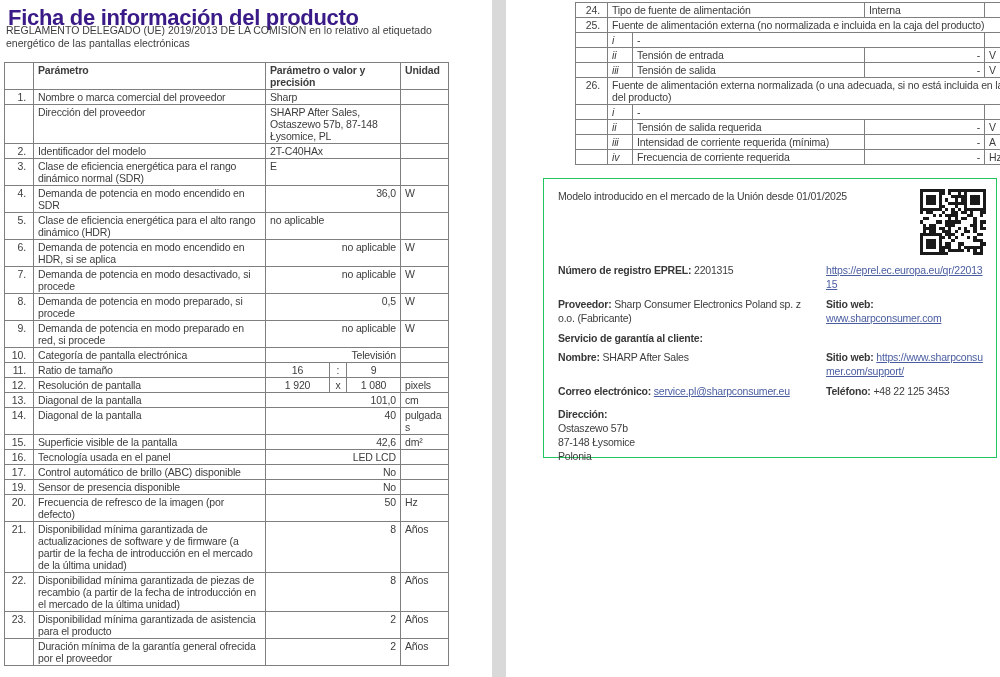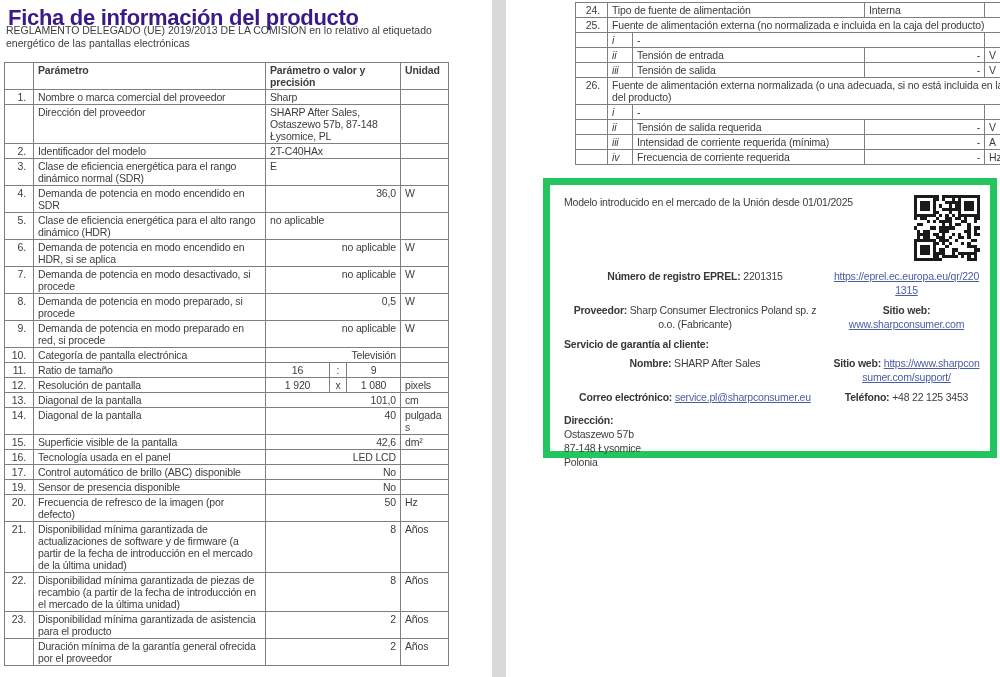--- a/index.html
+++ b/index.html
@@ -23,26 +23,26 @@
 
   #t1 { position:absolute; left:4px; top:62px; width:444px; }
   #t2 { position:absolute; left:575px; top:2px; width:454px; }
 
   td.num { text-align:right; padding-right:7px; }
   td.rom { font-style:italic; }
   td.val-right { text-align:right; }
   td.val-center { text-align:center; }
 
   .infobox { position:absolute; left:543px; top:178px; width:454px; height:280px;
-    border:7px solid #22c55e; padding:10px 9px 8px 14px; font-size:10.5px;
+    border:1px solid #22c55e; padding:10px 9px 8px 14px; font-size:10.5px;
     line-height:14px; letter-spacing:-0.2px; }
   .intro-row { margin-bottom:60px; position:relative; }
   .intro-text { width:340px; }
   .qr { position:absolute; right:0; top:0; width:68px; height:66px; }
-  .ibrow { display:flex; align-items:flex-start;text-align:center; }
+  .ibrow { display:flex; align-items:flex-start; }
   .ibleft { width:268px; flex:none; padding-right:6px; }
   .ibright { flex:1; }
   .mb6 { margin-bottom:6px; } .mb5 { margin-bottom:5px; } .mb7 { margin-bottom:9px; }
   b { font-weight:bold; color:#383838; }
   a.doclink { color:#4a5da0; text-decoration:underline; cursor:pointer; }
   .brk { word-break:break-all; }
 </style>
 </head>
 <body>
 

